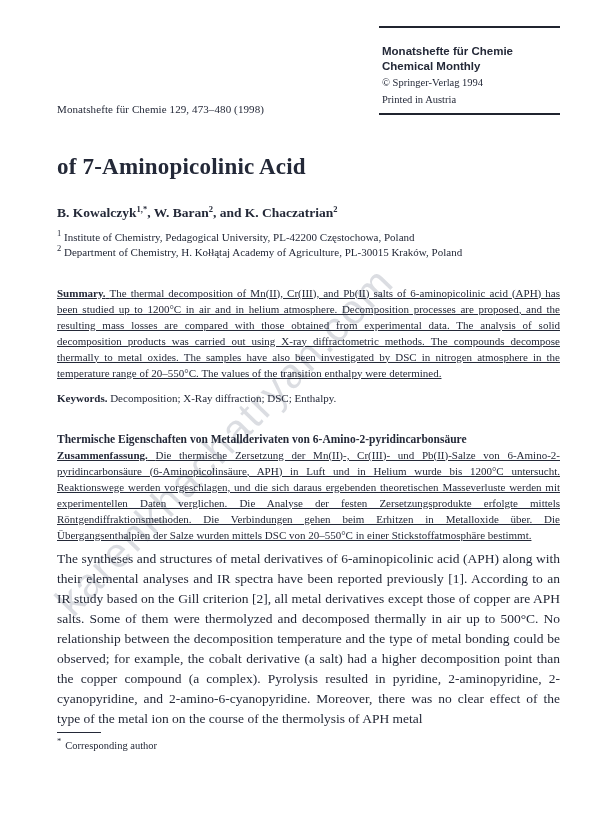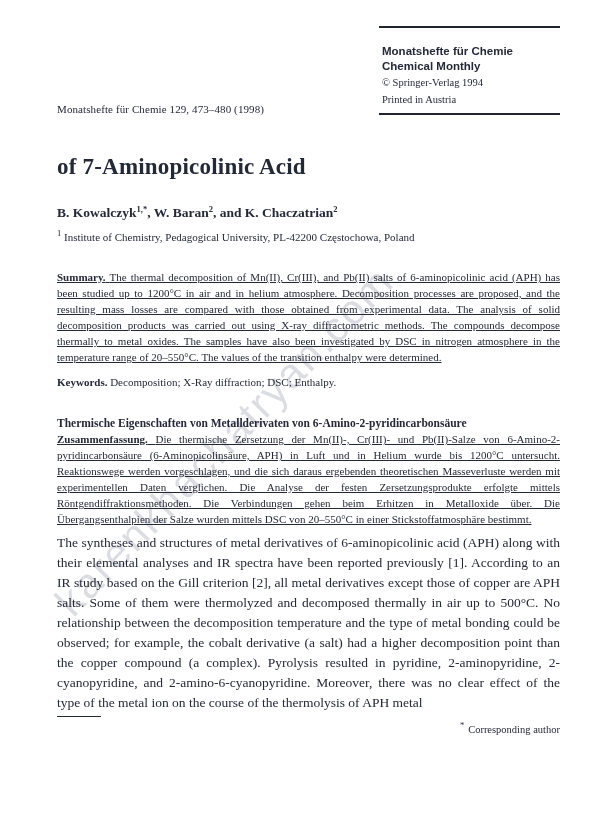--- a/index.html
+++ b/index.html
@@ -83,21 +83,21 @@
   .section-heading { margin-top: 18px; font-size: 14px; font-weight: bold; }
   .body-para {
     margin-top: 6px;
     font-size: 13.5px;
     line-height: 20px;
     text-align: justify;
   }
   
   .footnote { margin-top: 3px; }
   .fn-rule { width: 44px; border-top: 1.2px solid #242938; }
-  .fn-text { font-size: 10.5px; margin-top: 3px; text-align: right; }
+  .fn-text { font-size: 10.5px; margin-top: 3px; }
   .fn-marker { font-size: 8.5px; vertical-align: super; margin-right: 4px; }
 </style>
 </head>
 <body>
 
 <div class="page">
 
   <div class="watermark">karenkhachatryan.com</div>
 
   <div class="content">
@@ -113,20 +113,21 @@
     </div>
 
     <div class="title">
       <div>of 7-Aminopicolinic Acid</div>
     </div>
 
     <div class="authors"><span>B. Kowalczyk</span><sup>1,*</sup><span>,</span> <span>W. Baran</span><sup>2</sup><span>, and</span> <span>K. Chaczatrian</span><sup>2</sup></div>
 
     <div class="affil">
       <div><sup>1</sup> <span>Institute of Chemistry, Pedagogical University, PL-42200 Częstochowa, Poland</span></div>
+      <div><sup>2</sup> <span>Department of Chemistry, H. Kołłątaj Academy of Agriculture, PL-30015 Kraków, Poland</span></div>
     </div>
 
     <div class="abstract"><span class="lead">Summary.</span> <span>The thermal decomposition of Mn(II), Cr(III), and Pb(II) salts of 6-aminopicolinic acid (APH) has been studied up to 1200°C in air and in helium atmosphere. Decomposition processes are proposed, and the resulting mass losses are compared with those obtained from experimental data. The analysis of solid decomposition products was carried out using X-ray diffractometric methods. The compounds decompose thermally to metal oxides. The samples have also been investigated by DSC in nitrogen atmosphere in the temperature range of 20–550°C. The values of the transition enthalpy were determined.</span></div>
 
     <div class="keywords"><span class="lead">Keywords.</span> <span>Decomposition; X-Ray diffraction; DSC; Enthalpy.</span></div>
 
     <div class="german-heading">Thermische Eigenschaften von Metallderivaten von 6-Amino-2-pyridincarbonsäure</div>
 
     <div class="abstract zusammen"><span class="lead">Zusammenfassung.</span> <span>Die thermische Zersetzung der Mn(II)-, Cr(III)- und Pb(II)-Salze von 6-Amino-2-pyridincarbonsäure (6-Aminopicolinsäure, APH) in Luft und in Helium wurde bis 1200°C untersucht. Reaktionswege werden vorgeschlagen, und die sich daraus ergebenden theoretischen Masseverluste werden mit experimentellen Daten verglichen. Die Analyse der festen Zersetzungsprodukte erfolgte mittels Röntgendiffraktionsmethoden. Die Verbindungen gehen beim Erhitzen in Metalloxide über. Die Übergangsenthalpien der Salze wurden mittels DSC von 20–550°C in einer Stickstoffatmosphäre bestimmt.</span></div>
 

